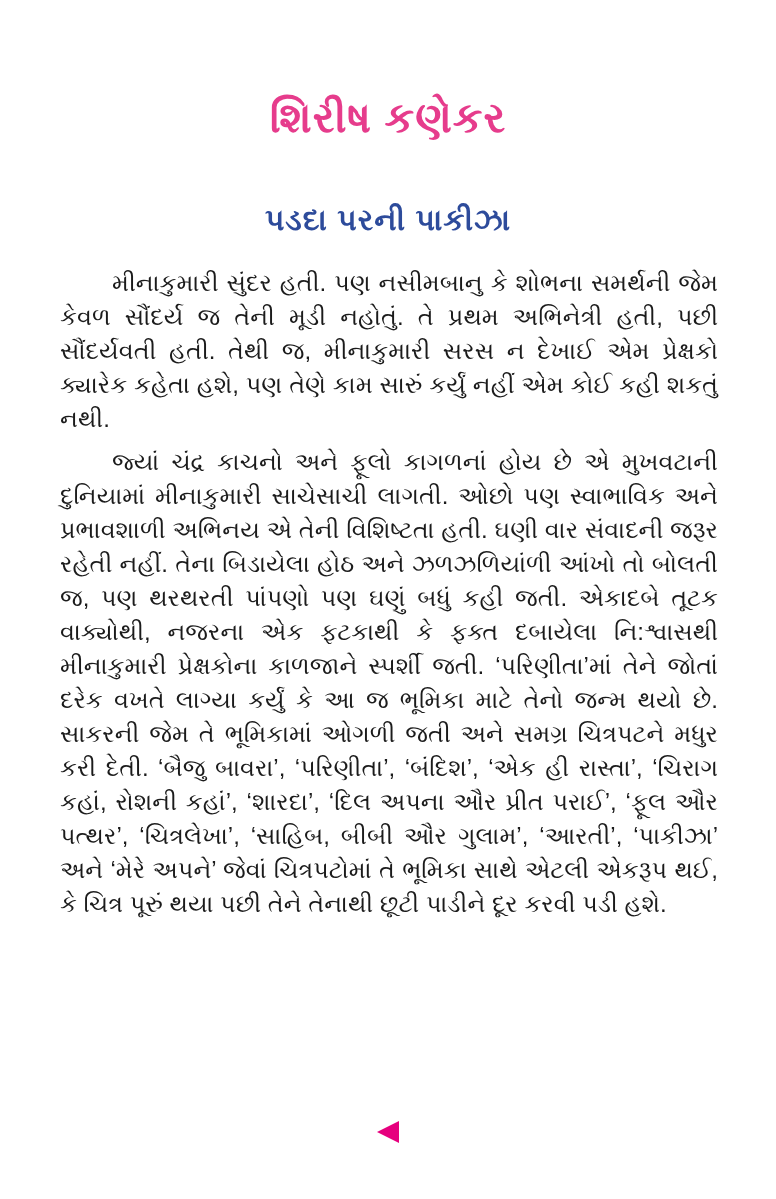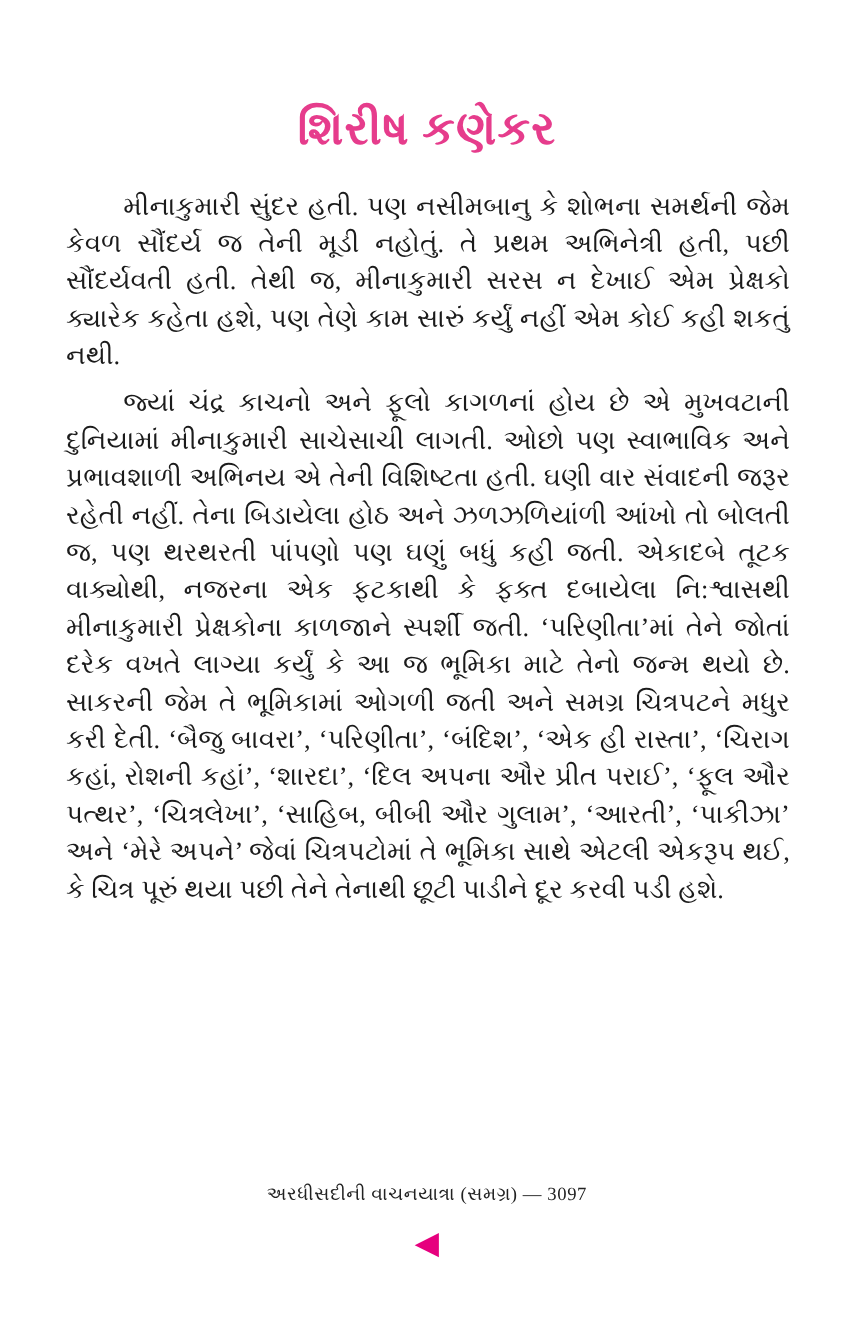--- a/index.html
+++ b/index.html
@@ -6,21 +6,21 @@
     margin: 0;
     padding: 0;
     background: #ffffff;
   }
   .page {
     position: relative;
     width: 776px;
     height: 1199px;
     margin: 0 auto;
     background: #ffffff;
-    font-family: Liberation Serif, serif;
+    font-family: Liberation Sans, sans-serif;
     overflow: hidden;
   }
   .author-name {
     margin: 0;
     padding-top: 95px;
     text-align: center;
     font-size: 42px;
     line-height: 1.1;
     font-weight: bold;
     color: #e63c8c;
@@ -70,23 +70,23 @@
     cursor: pointer;
   }
 </style>
 </head>
 <body>
 
 <div class="page">
 
   <h1 class="author-name">શિરીષ કણેકર</h1>
 
+  <h2 class="article-title">પડદા પરની પાકીઝા</h2>
 
   <div class="body-text">
       <p>મીનાકુમારી સુંદર હતી. પણ નસીમબાનુ કે શોભના સમર્થની જેમ કેવળ સૌંદર્ય જ તેની મૂડી નહોતું. તે પ્રથમ અભિનેત્રી હતી, પછી સૌંદર્યવતી હતી. તેથી જ, મીનાકુમારી સરસ ન દેખાઈ એમ પ્રેક્ષકો ક્યારેક કહેતા હશે, પણ તેણે કામ સારું કર્યું નહીં એમ કોઈ કહી શકતું નથી.</p>
       <p>જ્યાં ચંદ્ર કાચનો અને ફૂલો કાગળનાં હોય છે એ મુખવટાની દુનિયામાં મીનાકુમારી સાચેસાચી લાગતી. ઓછો પણ સ્વાભાવિક અને પ્રભાવશાળી અભિનય એ તેની વિશિષ્ટતા હતી. ઘણી વાર સંવાદની જરૂર રહેતી નહીં. તેના બિડાયેલા હોઠ અને ઝળઝળિયાંળી આંખો તો બોલતી જ, પણ થરથરતી પાંપણો પણ ઘણું બધું કહી જતી. એકાદબે તૂટક વાક્યોથી, નજરના એક ફટકાથી કે ફક્ત દબાયેલા નિ:શ્વાસથી મીનાકુમારી પ્રેક્ષકોના કાળજાને સ્પર્શી જતી. ‘પરિણીતા’માં તેને જોતાં દરેક વખતે લાગ્યા કર્યું કે આ જ ભૂમિકા માટે તેનો જન્મ થયો છે. સાકરની જેમ તે ભૂમિકામાં ઓગળી જતી અને સમગ્ર ચિત્રપટને મધુર કરી દેતી. ‘બૈજુ બાવરા’, ‘પરિણીતા’, ‘બંદિશ’, ‘એક હી રાસ્તા’, ‘ચિરાગ કહાં, રોશની કહાં’, ‘શારદા’, ‘દિલ અપના ઔર પ્રીત પરાઈ’, ‘ફૂલ ઔર પત્થર’, ‘ચિત્રલેખા’, ‘સાહિબ, બીબી ઔર ગુલામ’, ‘આરતી’, ‘પાકીઝા’ અને ‘મેરે અપને’ જેવાં ચિત્રપટોમાં તે ભૂમિકા સાથે એટલી એકરૂપ થઈ, કે ચિત્ર પૂરું થયા પછી તેને તેનાથી છૂટી પાડીને દૂર કરવી પડી હશે.</p>
     </div>
 
-  <div class="footer-caption">અરધીસદીની વાચનયાત્રા (સમગ્ર) — 3097</div>
 
   <div class="nav-triangle"></div>
 
 </div>
 
 </body></html>

